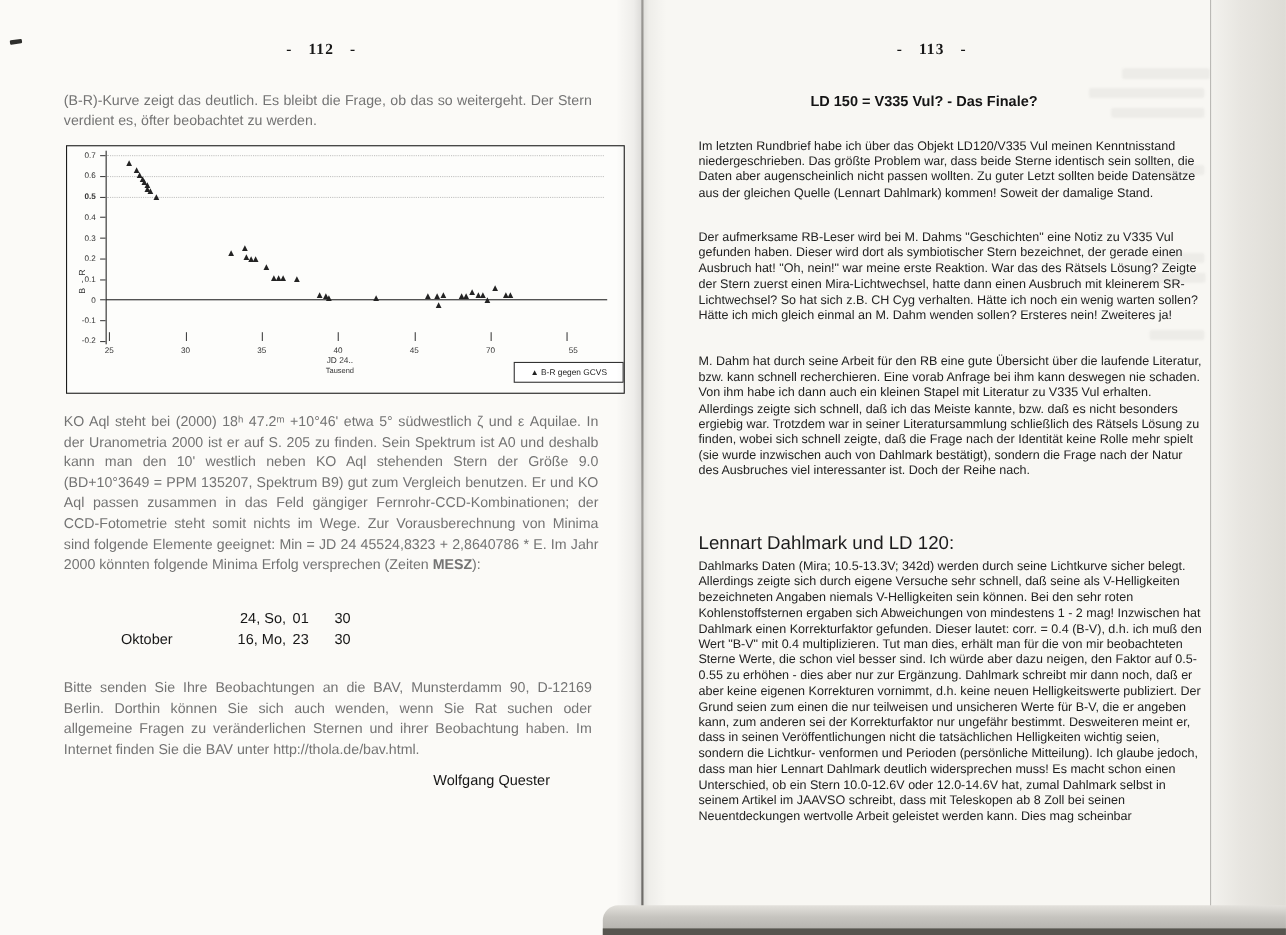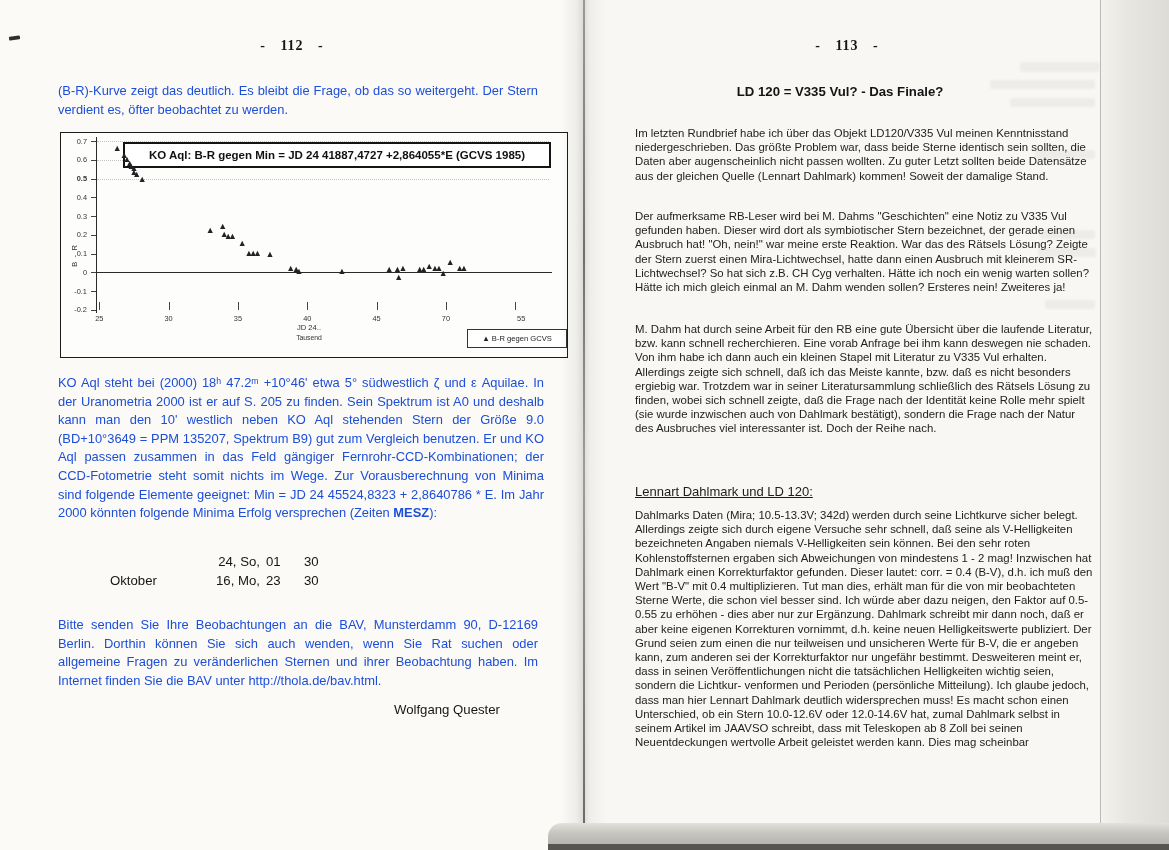--- a/index.html
+++ b/index.html
@@ -2,24 +2,24 @@
 <html><head>
 <meta charset="utf-8">
 <style>
   html,body{margin:0;padding:0;background:#d8d6d1;}
   .scan{position:relative;width:1169px;height:850px;background:#fbfaf7;overflow:hidden;
         font-family:"Liberation Sans",sans-serif;color:#1e1e1e;}
   
   .abs{position:absolute;}
   .pagenum{font-family:"Liberation Serif",serif;font-weight:bold;font-size:14px;
            text-align:center;word-spacing:10px;letter-spacing:1px;color:#161616;}
-  .para-l{font-size:12.9px;line-height:18.6px;text-align:justify;color:#1d4ed8;}
+  .para-l{font-size:12.9px;line-height:18.6px;text-align:justify;color:#737373;}
   .para-r{font-size:11.4px;line-height:14.2px;text-align:left;color:#222;}
   .rp-title{font-weight:bold;font-size:13.2px;text-align:center;color:#141414;}
-  .rp-heading{font-size:13px;text-decoration:underline;color:#1c1c1c;}
+  .rp-heading{font-size:17px;color:#1c1c1c;}
   .signature{font-size:13.2px;text-align:right;color:#161616;}
   
   .sched{font-size:13.2px;color:#161616;}
   .sched-row{display:grid;grid-template-columns:106px 50px 38px 32px;height:19px;line-height:19px;}
   .sched-day{text-align:right;padding-right:6px;}
   
   .chart-box{left:60px;top:132px;width:506px;height:224px;border:1.5px solid #1c1c1c;
              background:#fdfdfb;}
   .plot{position:relative;width:100%;height:100%;}
   .y-axis-line{position:absolute;left:35px;top:4px;width:1px;height:176px;background:#2a2a2a;}
@@ -69,21 +69,20 @@
     <div class="abs chart-box">
       <div class="plot" id="plot">
         <div class="gridline" style="top:8px"></div>
         <div class="gridline" style="top:27px"></div>
         <div class="gridline" style="top:46px"></div>
         <div class="y-axis-line"></div>
         <div class="zero-line"></div>
         <div class="ylab">B - R</div>
         <div class="xlab1">JD 24..</div>
         <div class="xlab2">Tausend</div>
-        <div class="chart-title">KO Aql: B-R gegen Min = JD 24 41887,4727 +2,864055*E (GCVS 1985)</div>
         <div class="chart-legend">
           <span>▲ </span><span>B-R gegen GCVS</span>
         </div>
       <div class="ytick-mark" style="top: 8px;"></div>
           <div class="ytick-label" style="top: 3.5px;">0.7</div>
           <div class="ytick-mark" style="top: 26.76px;"></div>
           <div class="ytick-label" style="top: 22.26px;">0.6</div>
           <div class="ytick-mark" style="top: 45.52px;"></div>
           <div class="ytick-label" style="top: 41.02px; font-weight: bold;">0.5</div>
           <div class="ytick-mark" style="top: 64.28px;"></div>
@@ -173,21 +172,21 @@
     </div>
 
     <div class="abs para-l" style="left:58px;top:616px;width:480px;">Bitte senden Sie Ihre Beobachtungen an die BAV, Munsterdamm 90, D-12169 Berlin. Dorthin können Sie sich auch wenden, wenn Sie Rat suchen oder allgemeine Fragen zu veränderlichen Sternen und ihrer Beobachtung haben. Im Internet finden Sie die BAV unter http://thola.de/bav.html.</div>
 
     <div class="abs signature" style="left:160px;top:702px;width:340px;">Wolfgang Quester</div>
   </div>
 
   <div>
     <div class="abs pagenum" style="left:635px;top:38px;width:424px;">- 113 -</div>
 
-    <div class="abs rp-title" style="left:630px;top:84px;width:420px;">LD 120 = V335 Vul? - Das Finale?</div>
+    <div class="abs rp-title" style="left:630px;top:84px;width:420px;">LD 150 = V335 Vul? - Das Finale?</div>
 
     <div class="abs para-r" style="left:635px;top:126px;width:458px;">Im letzten Rundbrief habe ich über das Objekt LD120/V335 Vul meinen Kenntnisstand niedergeschrieben. Das größte Problem war, dass beide Sterne identisch sein sollten, die Daten aber augenscheinlich nicht passen wollten. Zu guter Letzt sollten beide Datensätze aus der gleichen Quelle (Lennart Dahlmark) kommen! Soweit der damalige Stand.</div>
 
     <div class="abs para-r" style="left:635px;top:209px;width:460px;">Der aufmerksame RB-Leser wird bei M. Dahms "Geschichten" eine Notiz zu V335 Vul gefunden haben. Dieser wird dort als symbiotischer Stern bezeichnet, der gerade einen Ausbruch hat! "Oh, nein!" war meine erste Reaktion. War das des Rätsels Lösung? Zeigte der Stern zuerst einen Mira-Lichtwechsel, hatte dann einen Ausbruch mit kleinerem SR-Lichtwechsel? So hat sich z.B. CH Cyg verhalten. Hätte ich noch ein wenig warten sollen? Hätte ich mich gleich einmal an M. Dahm wenden sollen? Ersteres nein! Zweiteres ja!</div>
 
     <div class="abs para-r" style="left:635px;top:322px;width:458px;">M. Dahm hat durch seine Arbeit für den RB eine gute Übersicht über die laufende Literatur, bzw. kann schnell recherchieren. Eine vorab Anfrage bei ihm kann deswegen nie schaden. Von ihm habe ich dann auch ein kleinen Stapel mit Literatur zu V335 Vul erhalten. Allerdings zeigte sich schnell, daß ich das Meiste kannte, bzw. daß es nicht besonders ergiebig war. Trotzdem war in seiner Literatursammlung schließlich des Rätsels Lösung zu finden, wobei sich schnell zeigte, daß die Frage nach der Identität keine Rolle mehr spielt (sie wurde inzwischen auch von Dahlmark bestätigt), sondern die Frage nach der Natur des Ausbruches viel interessanter ist. Doch der Reihe nach.</div>
 
     <div class="abs rp-heading" style="left:635px;top:484px;">Lennart Dahlmark und LD 120:</div>
 
     <div class="abs para-r" style="left:635px;top:508px;width:462px;">Dahlmarks Daten (Mira; 10.5-13.3V; 342d) werden durch seine Lichtkurve sicher belegt. Allerdings zeigte sich durch eigene Versuche sehr schnell, daß seine als V-Helligkeiten bezeichneten Angaben niemals V-Helligkeiten sein können. Bei den sehr roten Kohlenstoffsternen ergaben sich Abweichungen von mindestens 1 - 2 mag! Inzwischen hat Dahlmark einen Korrekturfaktor gefunden. Dieser lautet: corr. = 0.4 (B-V), d.h. ich muß den Wert "B-V" mit 0.4 multiplizieren. Tut man dies, erhält man für die von mir beobachteten Sterne Werte, die schon viel besser sind. Ich würde aber dazu neigen, den Faktor auf 0.5-0.55 zu erhöhen - dies aber nur zur Ergänzung. Dahlmark schreibt mir dann noch, daß er aber keine eigenen Korrekturen vornimmt, d.h. keine neuen Helligkeitswerte publiziert. Der Grund seien zum einen die nur teilweisen und unsicheren Werte für B-V, die er angeben kann, zum anderen sei der Korrekturfaktor nur ungefähr bestimmt. Desweiteren meint er, dass in seinen Veröffentlichungen nicht die tatsächlichen Helligkeiten wichtig seien, sondern die Lichtkur- venformen und Perioden (persönliche Mitteilung). Ich glaube jedoch, dass man hier Lennart Dahlmark deutlich widersprechen muss! Es macht schon einen Unterschied, ob ein Stern 10.0-12.6V oder 12.0-14.6V hat, zumal Dahlmark selbst in seinem Artikel im JAAVSO schreibt, dass mit Teleskopen ab 8 Zoll bei seinen Neuentdeckungen wertvolle Arbeit geleistet werden kann. Dies mag scheinbar</div>

